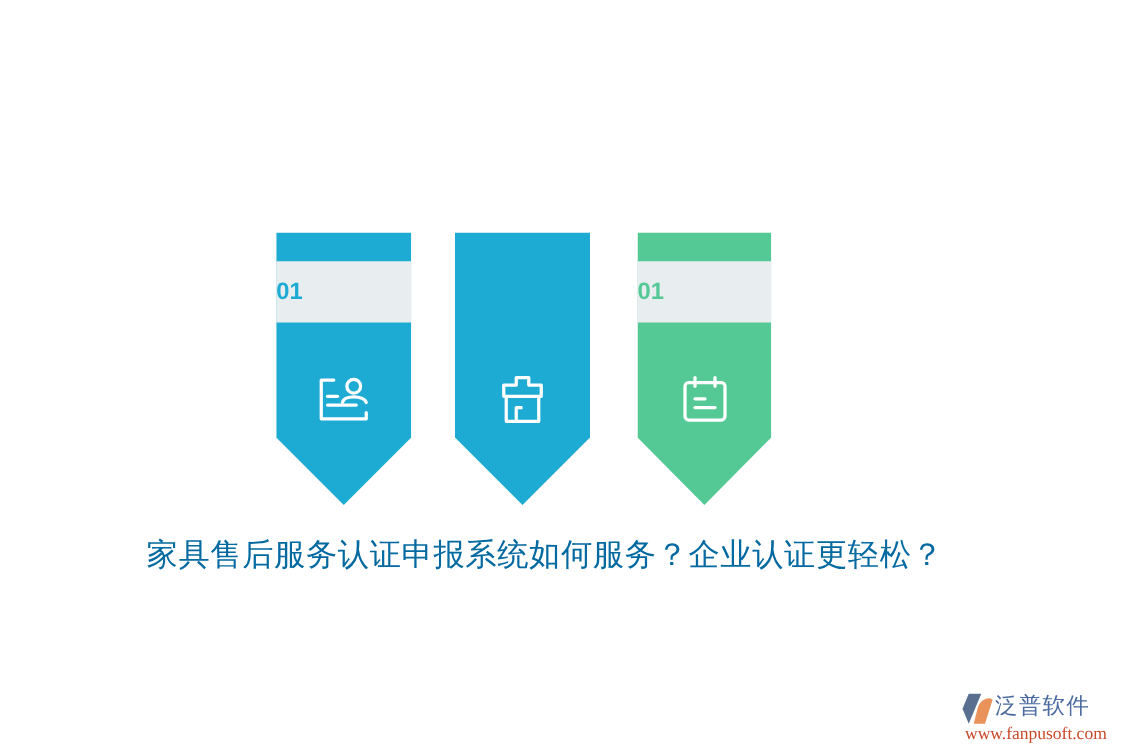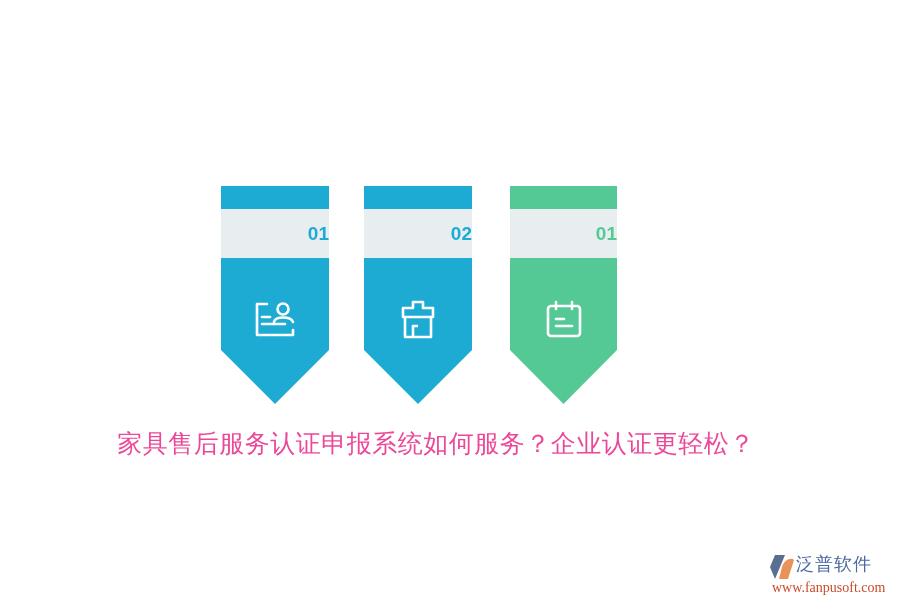--- a/index.html
+++ b/index.html
@@ -7,30 +7,30 @@
       width: 900px; height: 600px; background: #ffffff;
       position: relative; overflow: hidden;
       font-family: "Liberation Sans", "DejaVu Sans", sans-serif;
     }
     .card { position: absolute; top: 186px; width: 108px; height: 218px; }
     .card .banner {
       position: absolute; left: 0; top: 0; width: 100%; height: 100%;
     }
     .card .band {
       position: absolute; left: 0; top: 23px; width: 100%; height: 49px;
-      background: #e8eef0; display: flex; align-items: center; justify-content: flex-end;
+      background: #e8eef0; display: flex; align-items: center; justify-content: flex-start;
       font-size: 19px; font-weight: bold;
     }
     .card .icon {
       position: absolute; left: 50%; top: 111px; width: 44px; height: 44px;
       margin-left: -22px;
     }
     .title {
       position: absolute; left: 0; top: 427px; width: 872px; text-align: center;
-      font-size: 25px; color: #ec4899; letter-spacing: 0.5px;
+      font-size: 25px; color: #0369a1; letter-spacing: 0.5px;
       font-family: "DejaVu Sans", sans-serif;
     }
     .logo {
       position: absolute; left: 768px; top: 552px; width: 125px; height: 40px;
     }
     .logo .mark { position: absolute; left: 0; top: 2px; width: 28px; height: 26px; }
     .logo .name {
       position: absolute; left: 28px; top: 0px; font-size: 18px; color: #4a6aa0;
       font-family: "DejaVu Sans", sans-serif; letter-spacing: 1px;
     }
@@ -55,23 +55,20 @@
     <line x1="9" y1="27" x2="32" y2="27"></line>
     <circle cx="30" cy="12" r="5.5"></circle>
     <path d="M21 25 C22 19 38 19 40 25"></path>
   </svg>
 </div>
 
 <div class="card" style="left:364px;">
   <svg class="banner" viewBox="0 0 108 218" preserveAspectRatio="none">
     <polygon points="0,0 108,0 108,164 54,218 0,164" fill="#1eabd3"></polygon>
   </svg>
-  <div class="band" style="color:#1eabd3;">
-    <span>02</span>
-  </div>
   <svg class="icon" viewBox="0 0 44 44" fill="none" stroke="#ffffff" stroke-width="2.6" stroke-linejoin="round">
     <path d="M17 5 H27 V11 H37 V20 H7 V11 H17 Z"></path>
     <path d="M9 20 V40 H35 V20"></path>
     <path d="M17 40 V29 H22"></path>
   </svg>
 </div>
 
 <div class="card" style="left:510px; width:107px;">
   <svg class="banner" viewBox="0 0 107 218" preserveAspectRatio="none">
     <polygon points="0,0 107,0 107,164 53.5,218 0,164" fill="#55c995"></polygon>

